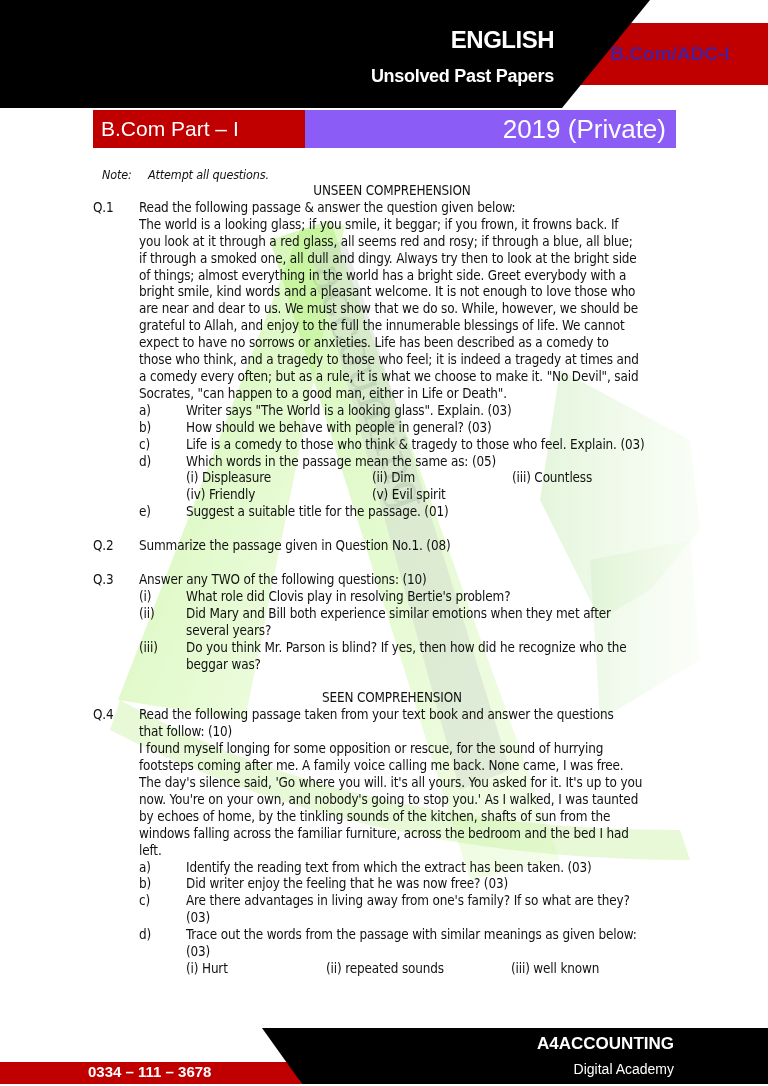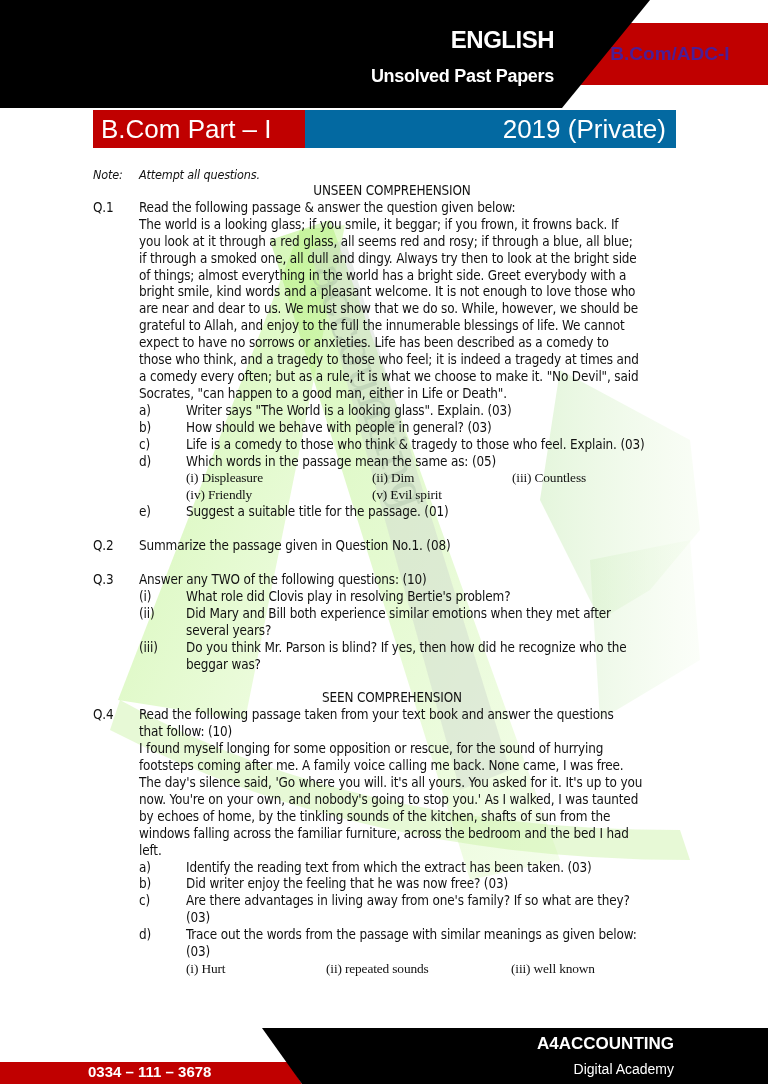--- a/index.html
+++ b/index.html
@@ -8,37 +8,37 @@
 
     
     .hdr-red-band { position: absolute; left: 560px; top: 23px; width: 208px; height: 62px; background: #c00000; }
     .hdr-black { position: absolute; left: 0; top: 0; width: 768px; height: 110px; }
     .hdr-black svg { display: block; }
     .hdr-title { position: absolute; left: 380px; top: 26px; width: 174px; text-align: right; color: #fff; font-family: "Liberation Sans", sans-serif; font-weight: bold; font-size: 24px; letter-spacing: -0.5px; }
     .hdr-sub { position: absolute; left: 360px; top: 66px; width: 194px; text-align: right; color: #fff; font-family: "Liberation Sans", sans-serif; font-weight: bold; font-size: 18px; letter-spacing: -0.3px; }
     .hdr-course { position: absolute; left: 600px; top: 43px; width: 140px; text-align: center; color: #4c1d95; font-family: "Liberation Sans", sans-serif; font-weight: bold; font-size: 19px; }
 
     .title-bar { position: absolute; left: 93px; top: 110px; width: 583px; height: 38px; display: flex; }
-    .title-left { width: 212px; height: 100%; background: #c00000; color: #fff; font-family: "Liberation Sans", sans-serif; font-size: 26px; line-height: 38px; padding-left: 8px; }
-    .title-right { flex: 1; height: 100%; background: #0369a1; color: #fff; font-family: "Liberation Sans", sans-serif; font-size: 26px; line-height: 38px; text-align: right; padding-right: 10px; }
+    .title-left { width: 212px; height: 100%; background: #c00000; color: #fff; font-family: "Liberation Sans", sans-serif; font-size: 21px; line-height: 38px; padding-left: 8px; }
+    .title-right { flex: 1; height: 100%; background: #8b5cf6; color: #fff; font-family: "Liberation Sans", sans-serif; font-size: 26px; line-height: 38px; text-align: right; padding-right: 10px; }
 
     
     .watermark { position: absolute; left: 0; top: 0; width: 768px; height: 1086px; pointer-events: none; }
 
     
     .content { position: absolute; left: 93px; top: 166px; width: 600px; font-size: 13.4px; line-height: 16.9px; letter-spacing: -0.15px; }
     .note { font-style: italic; font-size: 12.5px; display: flex; margin-bottom: 0; line-height: 17px; }
-    .note .lbl { width: 46px; }
+    .note .lbl { width: 46px; margin-left: 9px; }
     .q { display: flex; }
     .q .num { width: 46px; flex: none; }
     .q .body { flex: 1; }
     .sub { display: flex; }
     .sub .lt { width: 47px; flex: none; }
     .sub .tx { flex: 1; }
-    .opts { display: flex; font-family: Liberation Serif, serif; }
+    .opts { display: flex; }
     .opts span { flex: none; }
     .gap { height: 17px; }
     .sec1 { margin-left: -93px; width: 768px; text-align: center; }
     .sec1 span { position: relative; left: 8px; }
 
     
     .ftr { position: absolute; left: 0; top: 1020px; width: 768px; height: 66px; }
     .ftr-phone { position: absolute; left: 88px; top: 1063px; width: 180px; text-align: left; color: #fff; font-family: "Liberation Sans", sans-serif; font-weight: bold; font-size: 15px; }
     .ftr-brand { position: absolute; left: 440px; top: 1034px; width: 234px; text-align: right; color: #fff; font-family: "Liberation Sans", sans-serif; font-weight: bold; font-size: 17px; }
     .ftr-tag { position: absolute; left: 440px; top: 1061px; width: 234px; text-align: right; color: #fff; font-family: "Liberation Sans", sans-serif; font-size: 14px; }

